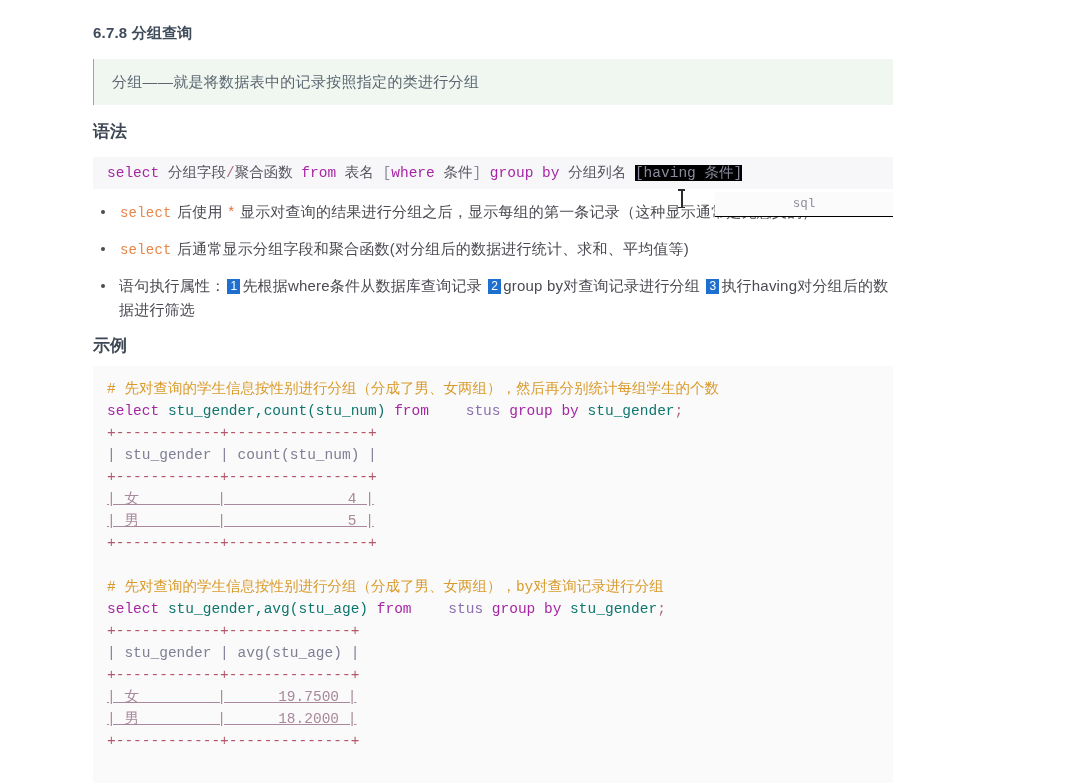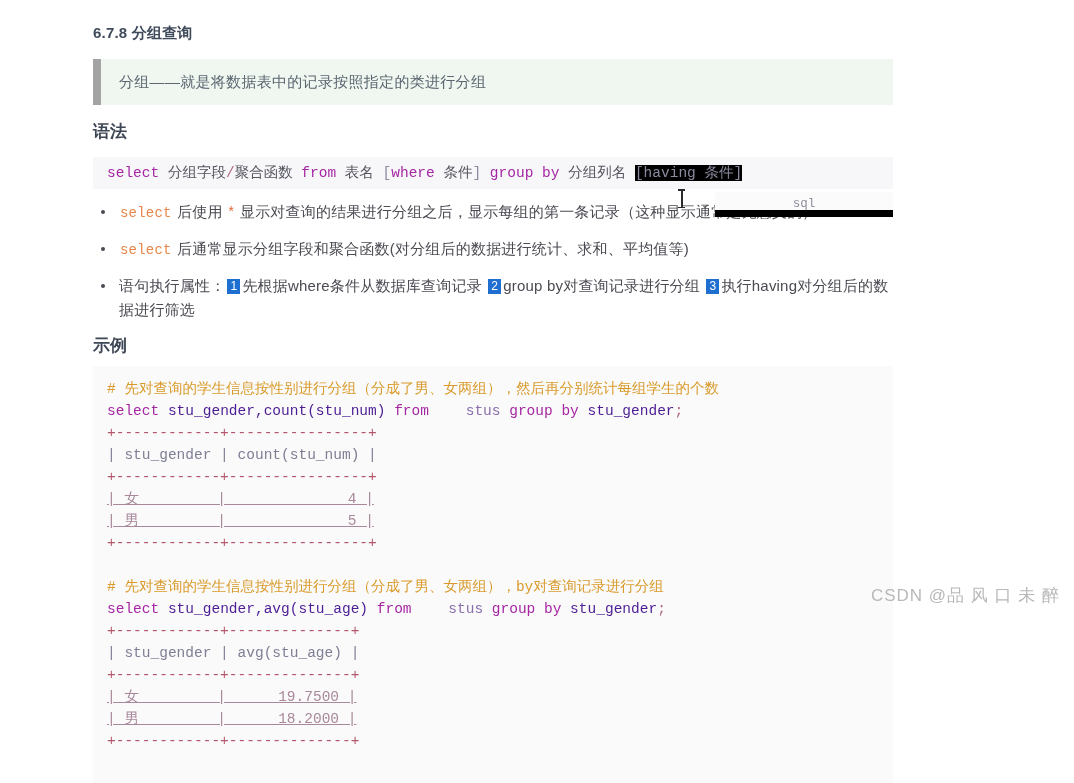--- a/index.html
+++ b/index.html
@@ -59,21 +59,21 @@
   #example-heading { top: 334px; }
 
   
   .blockquote {
     position: absolute;
     left: 0;
     top: 59px;
     width: 800px;
     height: 46px;
     background: #eff7f0;
-    border-left: 8px solid #a3a3a3;
+    border-left: 1px solid #a3a3a3;
     box-sizing: border-box;
     display: flex;
     align-items: center;
   }
   .blockquote .bq-text {
     padding-left: 18px;
     font-size: 15px;
     color: #5c6670;
     letter-spacing: 0.3px;
   }
@@ -103,37 +103,37 @@
     height: 417px;
     padding: 12px 0 0 14px;
     background: #fafafa;
   }
 
   
   .tk-kw    { color: #a626a4; }
   .tk-brk   { color: #8b8ba0; }
   .tk-hl    { background: #000000; }
   .tk-cmt   { color: #d99a2b; }
-  .tk-id    { color: #4c1d95; }
+  .tk-id    { color: #0f766e; }
   .tk-tbl   { color: #8a6fae; padding-left: 28px; }
   .tk-sep   { color: #b4576b; }
   .tk-pipe  { color: #a8889a; text-decoration: underline; }
   .tk-hdr   { color: #7e7e95; }
   .tk-punc  { color: #b06a7e; }
   .tk-cjk   { color: #55555f; }
 
   
   .sql-overlay {
     position: absolute;
     left: 715px;
     top: 192px;
     width: 178px;
     height: 25px;
     background: #fbfbfb;
-    border-bottom: 7px solid #000000;
+    border-bottom: 1px solid #000000;
     color: #8e8e9c;
     font-family: "Liberation Mono", "DejaVu Sans Mono", monospace;
     font-size: 12.5px;
     text-align: center;
     line-height: 24px;
     box-sizing: border-box;
     z-index: 30;
   }
 
   
@@ -278,15 +278,14 @@
 <span class="tk-sep">+------------+--------------+</span></div>
 
   </div>
 
   <div class="sql-overlay">sql</div>
 
   <div class="text-cursor">
       <span></span>
     </div>
 
-  <div class="watermark">CSDN @品 风 口 未 醉</div>
 
 </div>
 
 </body></html>

